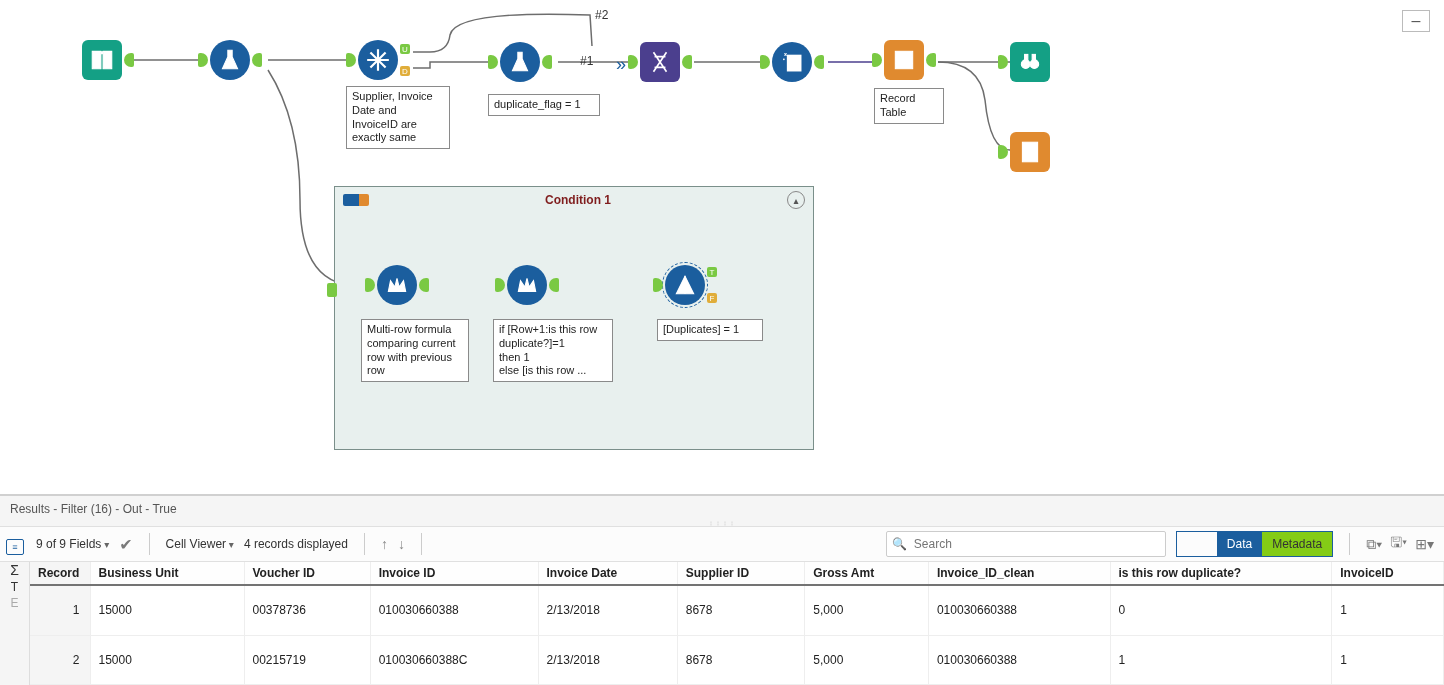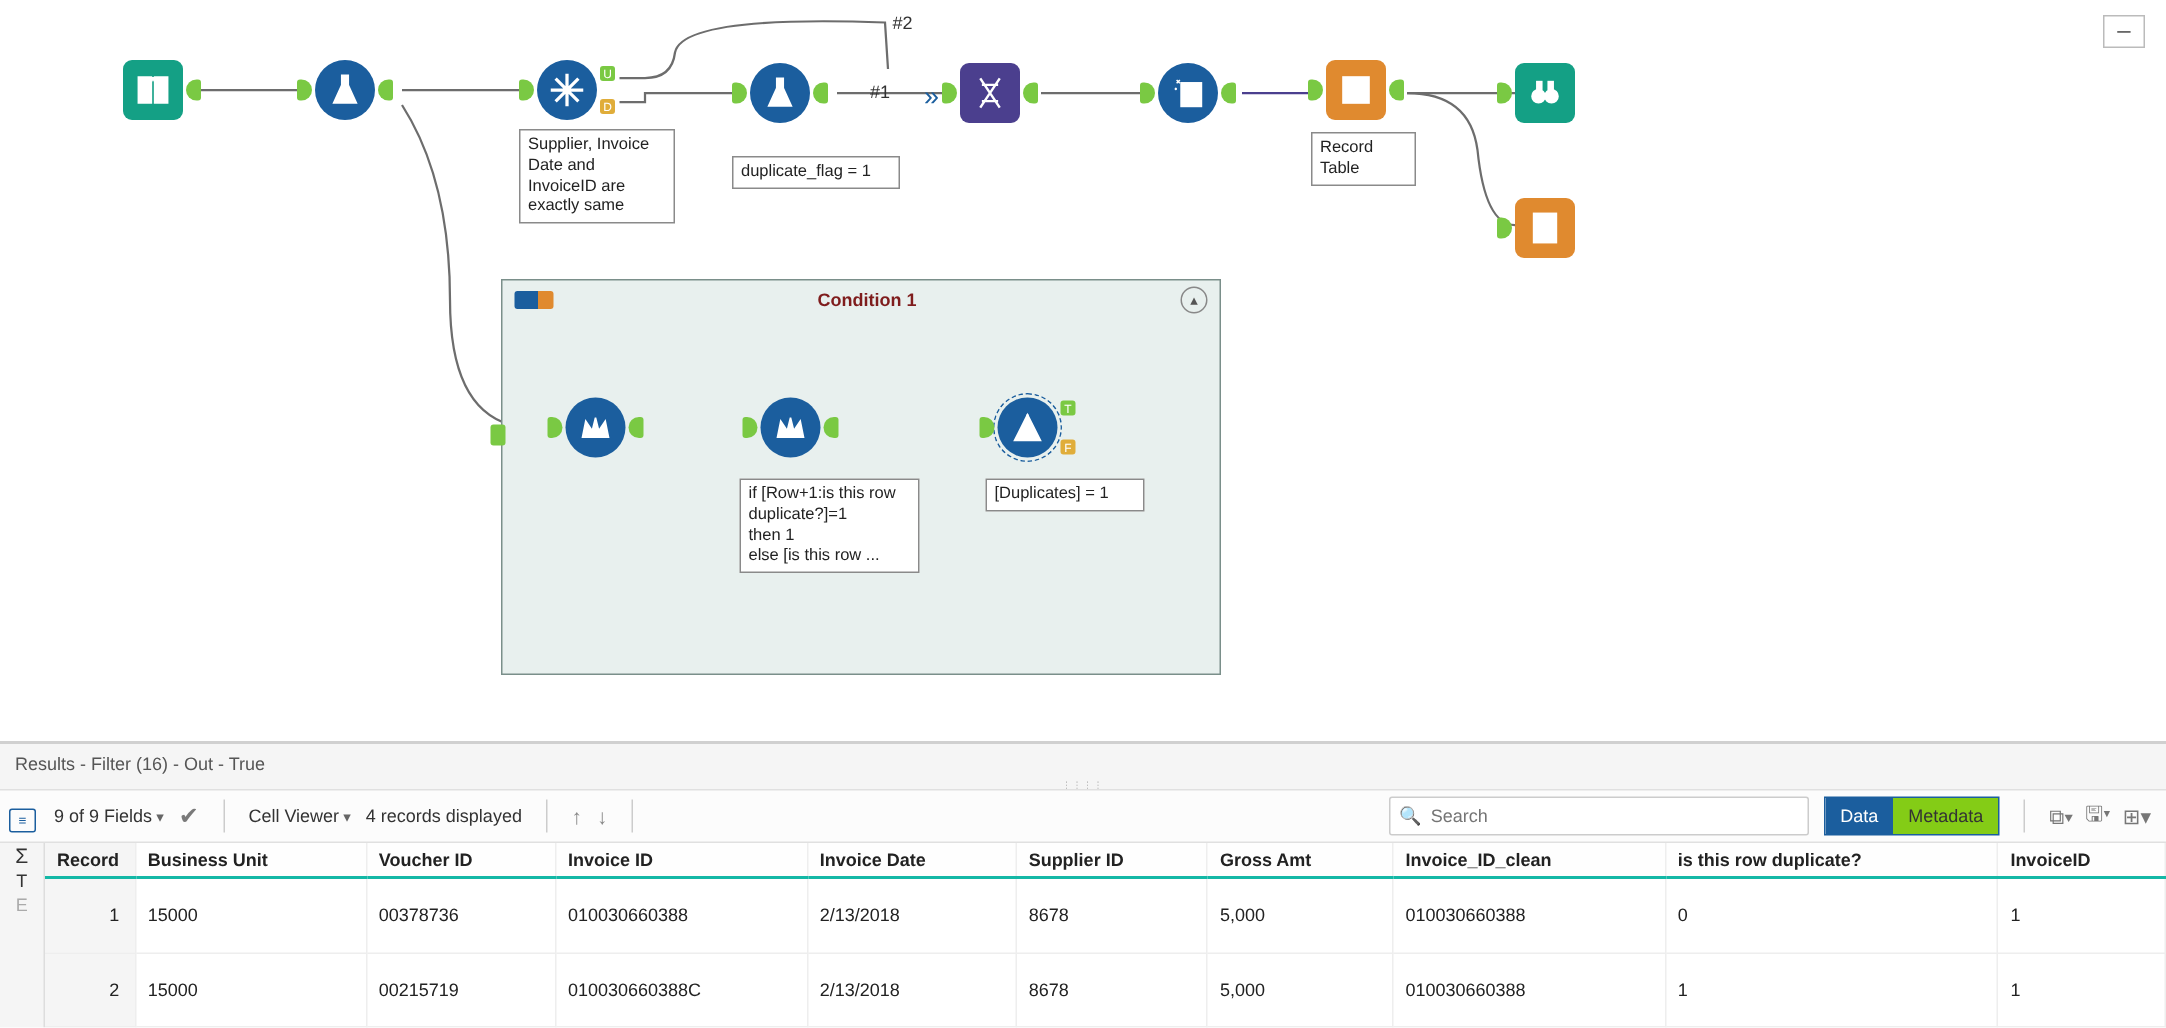--- a/index.html
+++ b/index.html
@@ -227,21 +227,21 @@
   table.grid {
     border-collapse: collapse;
     width: calc(100% - 30px);
   }
   table.grid th {
     text-align: left;
     font-weight: 600;
     font-size: 12px;
     padding: 4px 8px;
     background: #fefefe;
-    border-bottom: 2px solid #14b8a6;
+    border-bottom: 2px solid #737373;
     border-right: 1px solid #eee;
     color: #222;
   }
   table.grid td {
     font-size: 12px;
     padding: 3px 8px;
     border-bottom: 1px solid #eee;
     border-right: 1px solid #eee;
     color: #222;
   }
@@ -307,21 +307,21 @@
   </div>
   <div class="anno" style="left:346px; top:86px; width:104px;">Supplier, Invoice Date and InvoiceID are exactly same</div>
 
   <div class="tool blue circle" style="left:500px; top:42px;">
     <svg viewBox="0 0 24 24">
         <path d="M10 3 L14 3 L14 9 L19 20 L5 20 L10 9 Z" fill="#fff"></path>
       </svg>
     <span class="anchor left"></span>
       <span class="anchor right"></span>
   </div>
-  <div class="anno" style="left:488px; top:104px; width:112px;">duplicate_flag = 1</div>
+  <div class="anno" style="left:488px; top:94px; width:112px;">duplicate_flag = 1</div>
 
   <div class="conn-lbl" style="left:580px; top:54px;">#1</div>
   <div class="conn-lbl" style="left:595px; top:8px;">#2</div>
 
   <div style="position:absolute; left:616px; top:54px; color:#1b5e9e; font-size:18px;">»</div>
 
   <div class="tool purple" style="left:640px; top:42px;">
     <svg viewBox="0 0 24 24">
         <path d="M6 3 Q12 12 18 21 M18 3 Q12 12 6 21 M7 7 L17 7 M7 17 L17 17" stroke-width="1.5"></path>
       </svg>
@@ -378,20 +378,21 @@
 
     <span class="anchor in" style="position:absolute; left:-8px; top:96px;"></span>
 
     <div class="tool blue circle" style="left:42px; top:78px;">
       <svg viewBox="0 0 24 24">
           <path d="M4 18 L6 8 L10 14 L12 6 L14 14 L18 8 L20 18 Z" fill="#fff"></path>
         </svg>
       <span class="anchor left"></span>
         <span class="anchor right"></span>
     </div>
+    <div class="anno" style="left:26px; top:132px; width:108px;">Multi-row formula comparing current row with previous row</div>
 
     <div class="tool blue circle" style="left:172px; top:78px;">
       <svg viewBox="0 0 24 24">
           <path d="M4 18 L6 8 L10 14 L12 6 L14 14 L18 8 L20 18 Z" fill="#fff"></path>
         </svg>
       <span class="anchor left"></span>
         <span class="anchor right"></span>
     </div>
     <div class="anno" style="left:158px; top:132px; width:120px; white-space:pre-line;">if [Row+1:is this row duplicate?]=1
 then 1
@@ -429,21 +430,21 @@
       <span class="tb-item">4 records displayed</span>
       <span class="tb-sep"></span>
       <span class="tb-arrow">↑</span>
       <span class="tb-arrow">↓</span>
       <span class="tb-sep"></span>
     </div>
     <div class="search-box">
       <span>🔍</span>
       <input type="text" placeholder="Search" style="">
     </div>
-    <div class="toggle" style="margin:0 10px;">
+    <div class="toggle" style="margin:0 10px;padding-left:40px;">
       <div class="active">Data</div>
       <div class="inactive">Metadata</div>
     </div>
     <div class="tb-sep"></div>
     <div class="tb-right">
       <span class="tb-ico">⧉▾</span>
       <span class="tb-ico">🖫▾</span>
       <span class="tb-ico">⊞▾</span>
     </div>
   </div>

